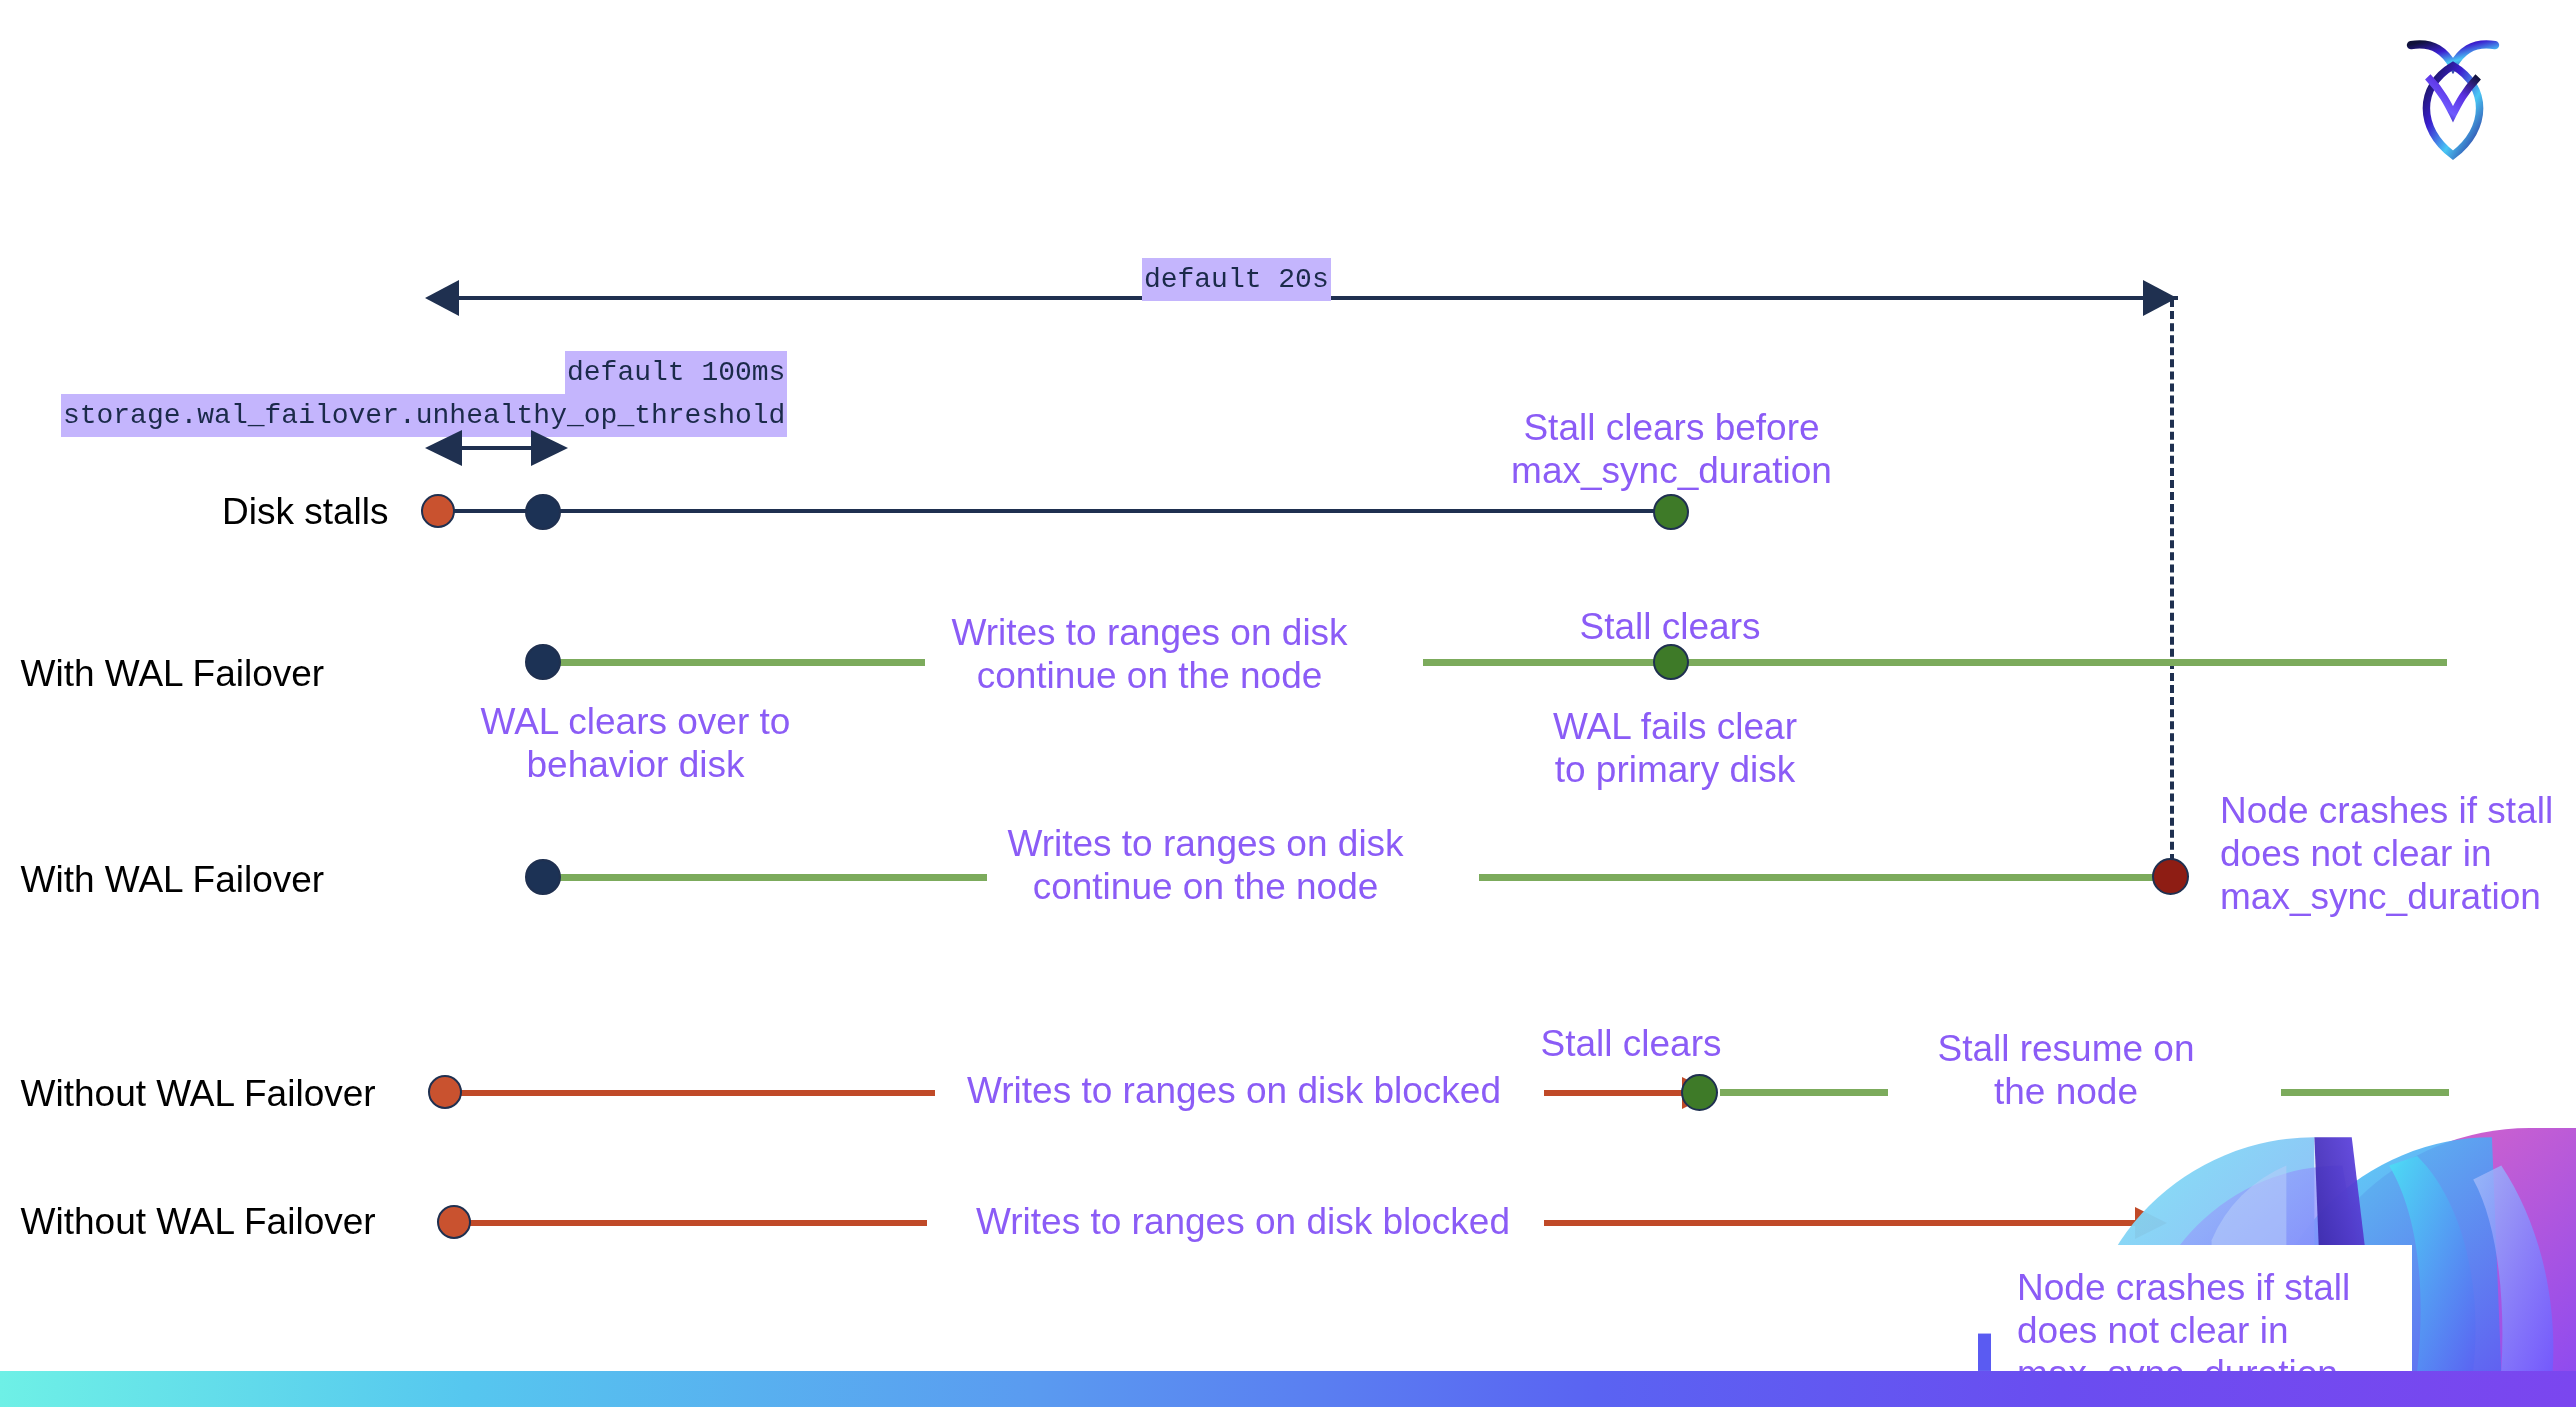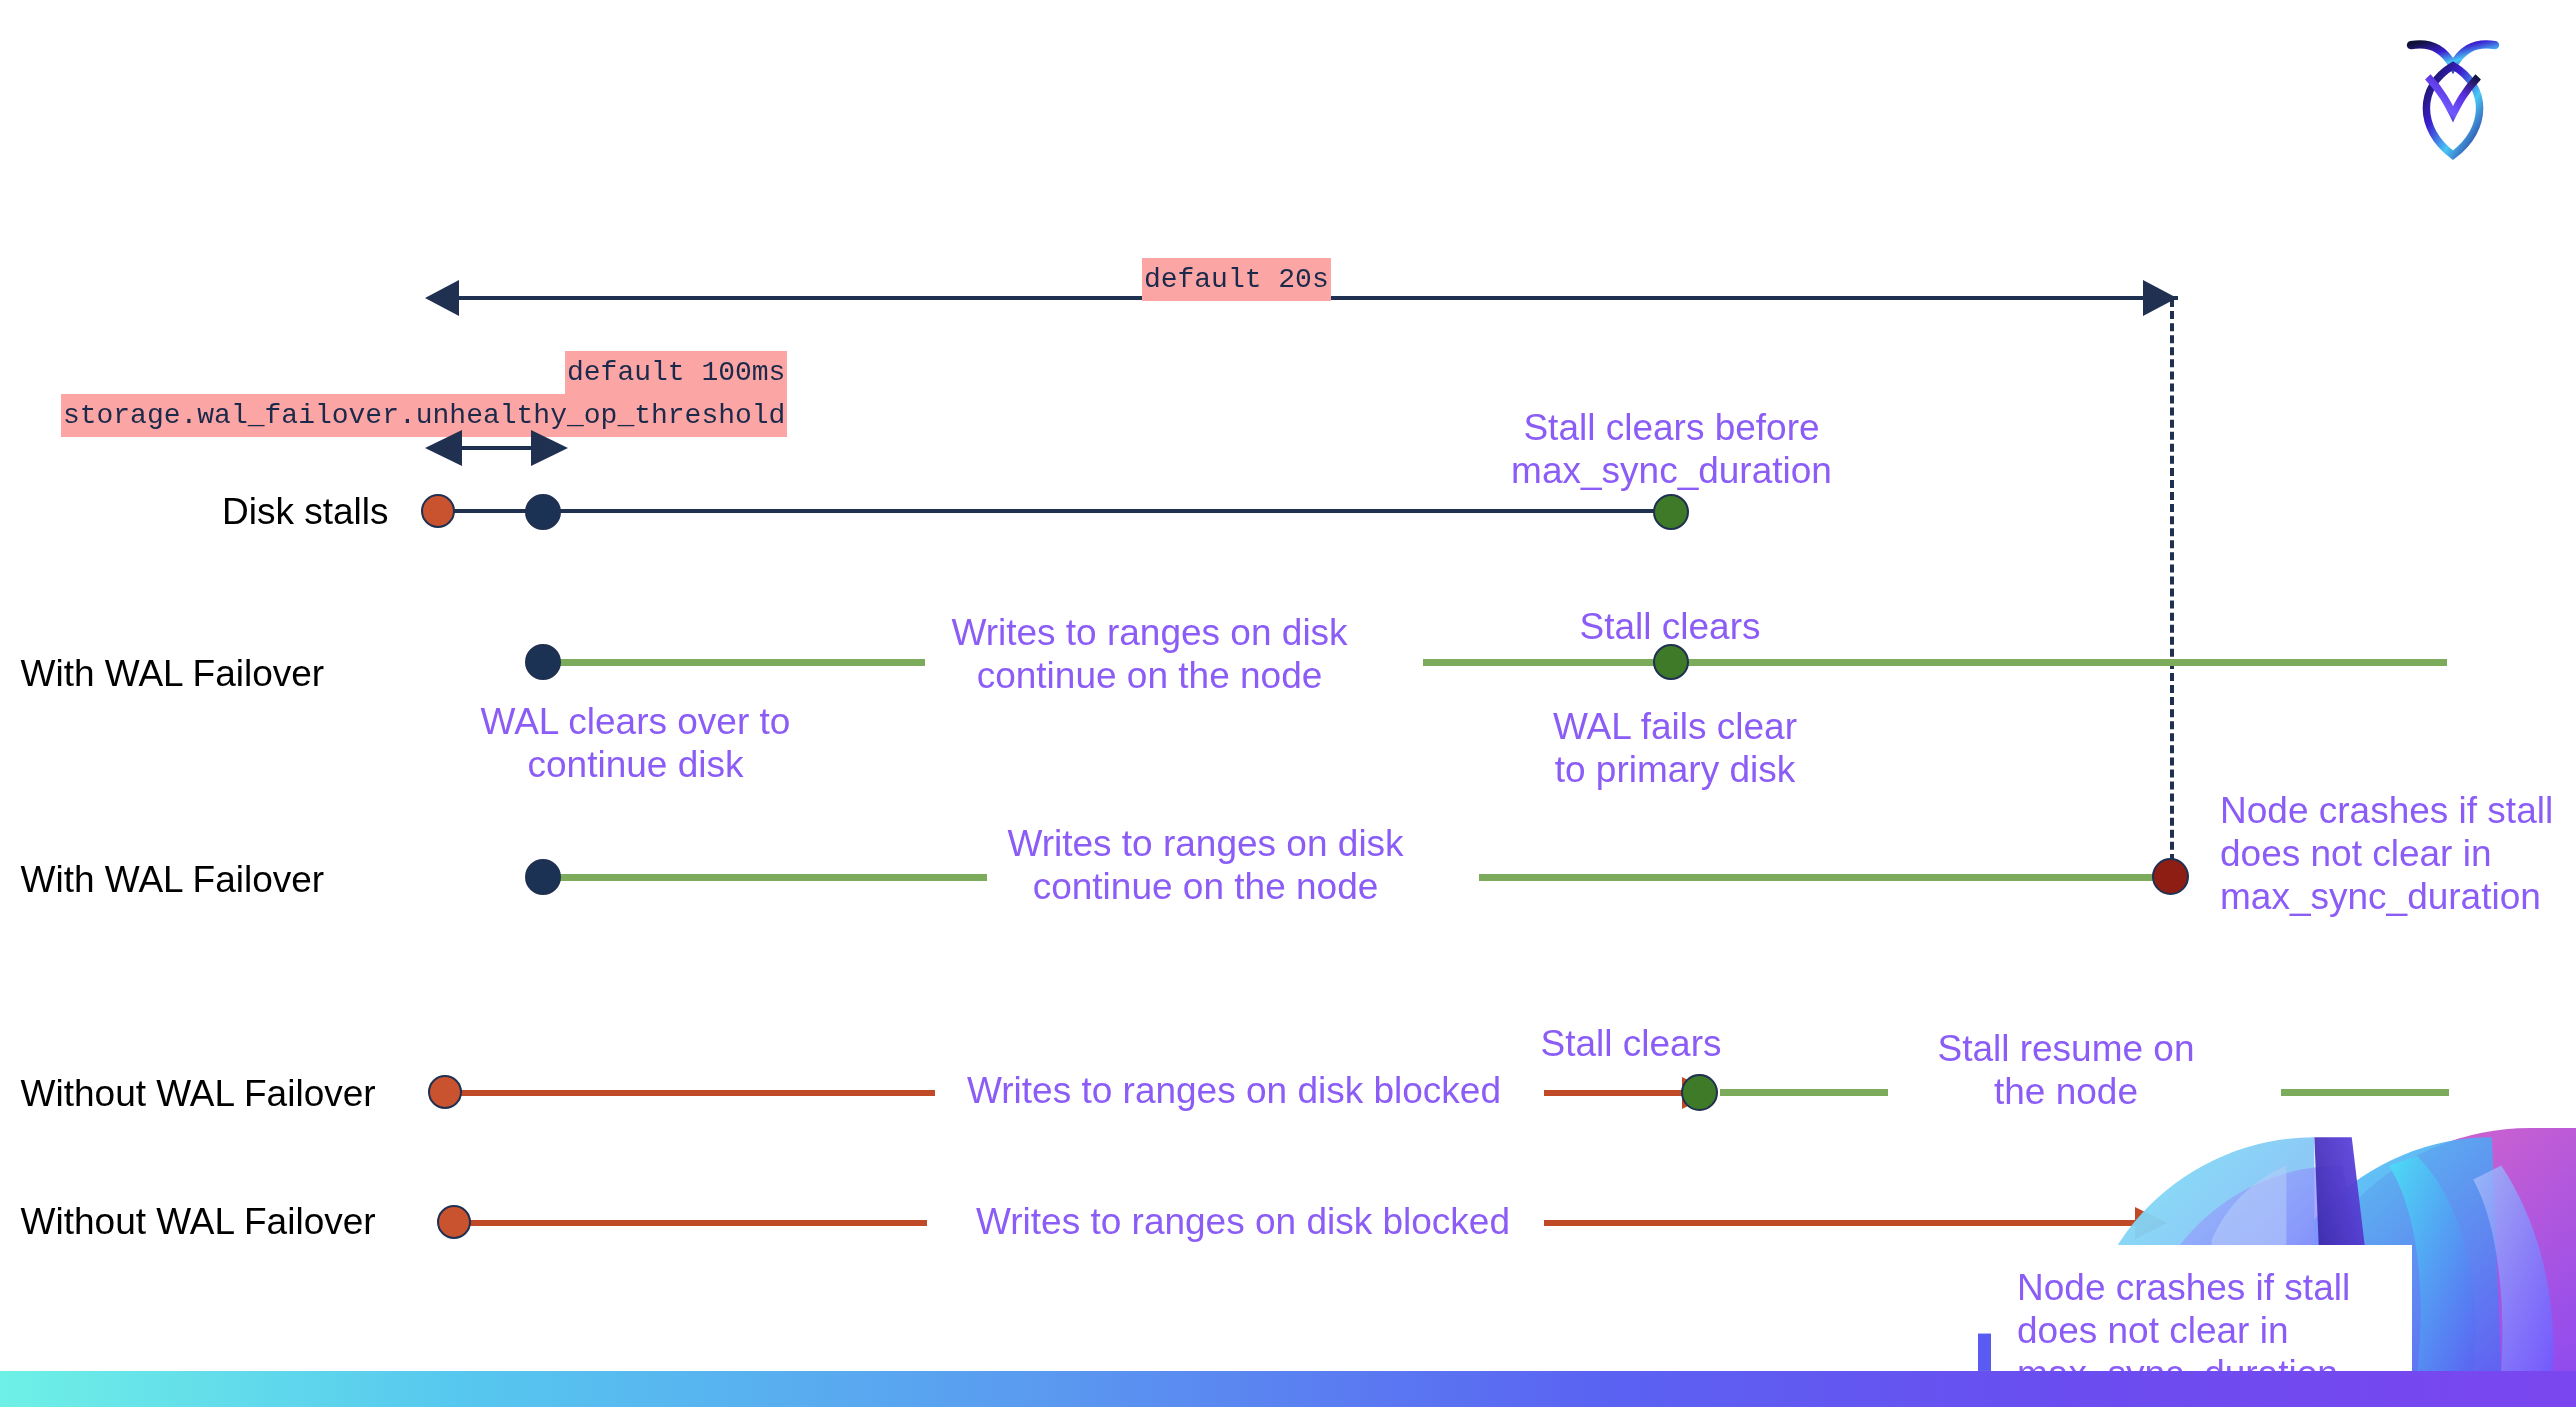--- a/index.html
+++ b/index.html
@@ -18,21 +18,21 @@
     font-size:88px;font-weight:bold;color:#000;
     letter-spacing:-0.9px;line-height:1.1;
     font-family:"Liberation Sans", sans-serif;
   }
 
   
   .logo{position:absolute;left:2397px;top:28px;width:112px;height:131px;}
 
   
   .codebox{position:absolute;font-family:"Liberation Mono", monospace;color:#1b2a4a;}
-  .codebox span{background:#fca5a5;display:inline-block;padding:0.9px 1.9px;}
+  .codebox span{background:#c4b5fd;display:inline-block;padding:0.9px 1.9px;}
   .code-top{left:1142px;top:258px;font-size:28px;line-height:41px;text-align:left;}
   .code-left{left:37px;top:351px;font-size:28px;line-height:41px;text-align:right;padding-left:24px;}
 
   
   .hline{position:absolute;height:3.7px;background:#1f3050;}
   .gline{position:absolute;height:6.5px;background:#7cab5c;}
   .rline{position:absolute;height:5.6px;background:#c04a28;}
   .vdash{position:absolute;width:0;border-left:4.7px dashed #1f3050;}
 
   .dot{position:absolute;border-radius:50%;border:2.8px solid #1f3050;box-sizing:border-box;}
@@ -127,21 +127,21 @@
 
   <div class="note" style="left:944px;top:612px;width:411px;">
     <div>Writes to ranges on disk</div>
     <div>continue on the node</div>
   </div>
   <div class="note" style="left:1530px;top:606px;width:280px;">
     <div>Stall clears</div>
   </div>
   <div class="note" style="left:458px;top:701px;width:355px;">
     <div>WAL clears over to</div>
-    <div>continue disk</div>
+    <div>behavior disk</div>
   </div>
   <div class="note" style="left:1516px;top:706px;width:318px;">
     <div>WAL fails  clear</div>
     <div>to primary disk</div>
   </div>
 
   <div class="rowlabel" style="left:20.6px;top:859px;">With WAL Failover</div>
   <div class="gline" style="left:540px;top:874px;width:447px;"></div>
   <div class="gline" style="left:1479px;top:874px;width:701px;"></div>
   <div class="dot dot-navy" style="left:525px;top:859px;width:36px;height:36px;"></div>

